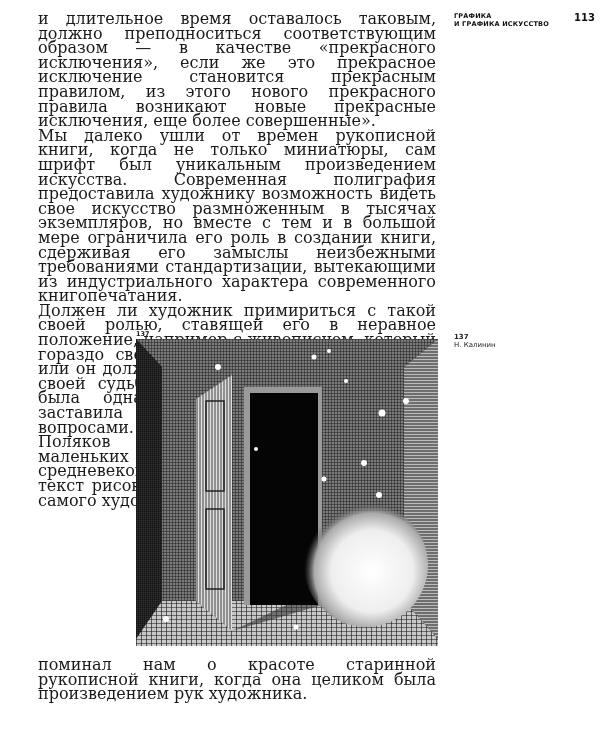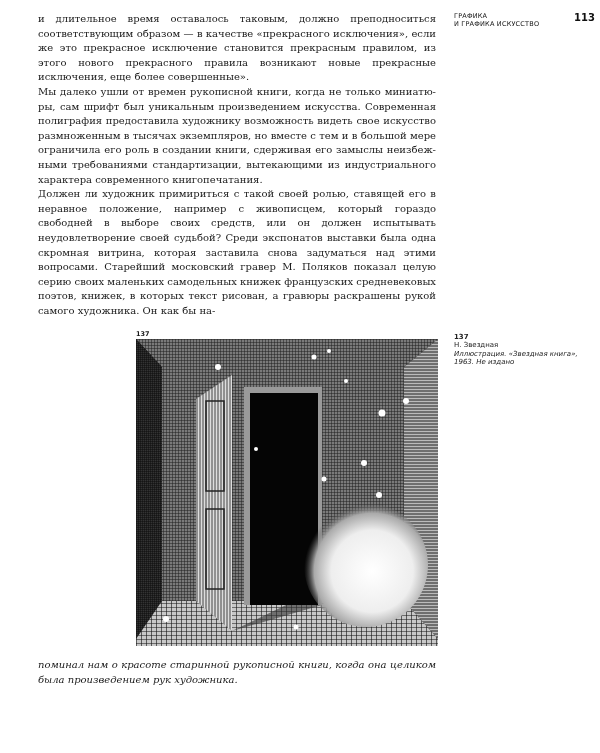--- a/index.html
+++ b/index.html
@@ -2,35 +2,35 @@
 <html><head>
 <meta charset="utf-8">
 <style>
   html, body { margin: 0; padding: 0; }
   body {
     width: 600px; height: 753px; background: #ffffff; position: relative; overflow: hidden;
     font-family: "DejaVu Serif", "Liberation Serif", serif; color: #1a1a1a;
   }
   .header-left {
     position: absolute; left: 454px; top: 12px;
-    font-family: "DejaVu Sans", "Liberation Sans", sans-serif; font-weight: normal;
+    font-family: "DejaVu Sans", "Liberation Sans", sans-serif; font-weight: bold;
     font-size: 6.5px; line-height: 8px; letter-spacing: 0.2px; color: #111;
   }
   .page-num {
     position: absolute; left: 574px; top: 12px;
     font-family: "DejaVu Sans", "Liberation Sans", sans-serif; font-weight: bold;
     font-size: 10px; color: #111;
   }
   .text-block {
     position: absolute; left: 38px; width: 398px;
-    font-size: 10px; line-height: 14.6px; text-align: justify;
+    font-size: 16px; line-height: 14.6px; text-align: justify;
   }
   .text-block p { margin: 0; }
   .top-block { top: 12px; }
-  .bottom-block { top: 658px; font-style: italic; }
+  .bottom-block { top: 658px; }
   .fig-num {
     position: absolute; left: 136px; top: 330px;
     font-family: "DejaVu Sans", "Liberation Sans", sans-serif; font-weight: bold; font-size: 6.5px;
   }
   .illustration { position: absolute; left: 136px; top: 339px; width: 302px; height: 307px; }
   .caption {
     position: absolute; left: 454px; top: 333px; width: 140px;
     font-family: "DejaVu Sans", "Liberation Sans", sans-serif; font-size: 7px; line-height: 8.4px; color: #222;
   }
   .caption .num { font-weight: bold; }
@@ -119,19 +119,18 @@
       <circle cx="243" cy="156" r="3"></circle>
       <circle cx="120" cy="110" r="2"></circle>
       <circle cx="30" cy="280" r="3"></circle>
       <circle cx="160" cy="288" r="2.5"></circle>
     </g>
   </svg>
 </div>
 
 <div class="caption">
   <div class="num">137</div>
-  <div>Н. Звездная</div>
-  <div class="it">Иллюстрация. «Звездная книга», 1963. Не издано</div>
+  <div>Н. Калинин</div>
 </div>
 
 <div class="text-block bottom-block">
   <p>поминал нам о красоте старинной рукописной книги, когда она целиком была произведением рук художника.</p>
 </div>
 
 </body></html>

